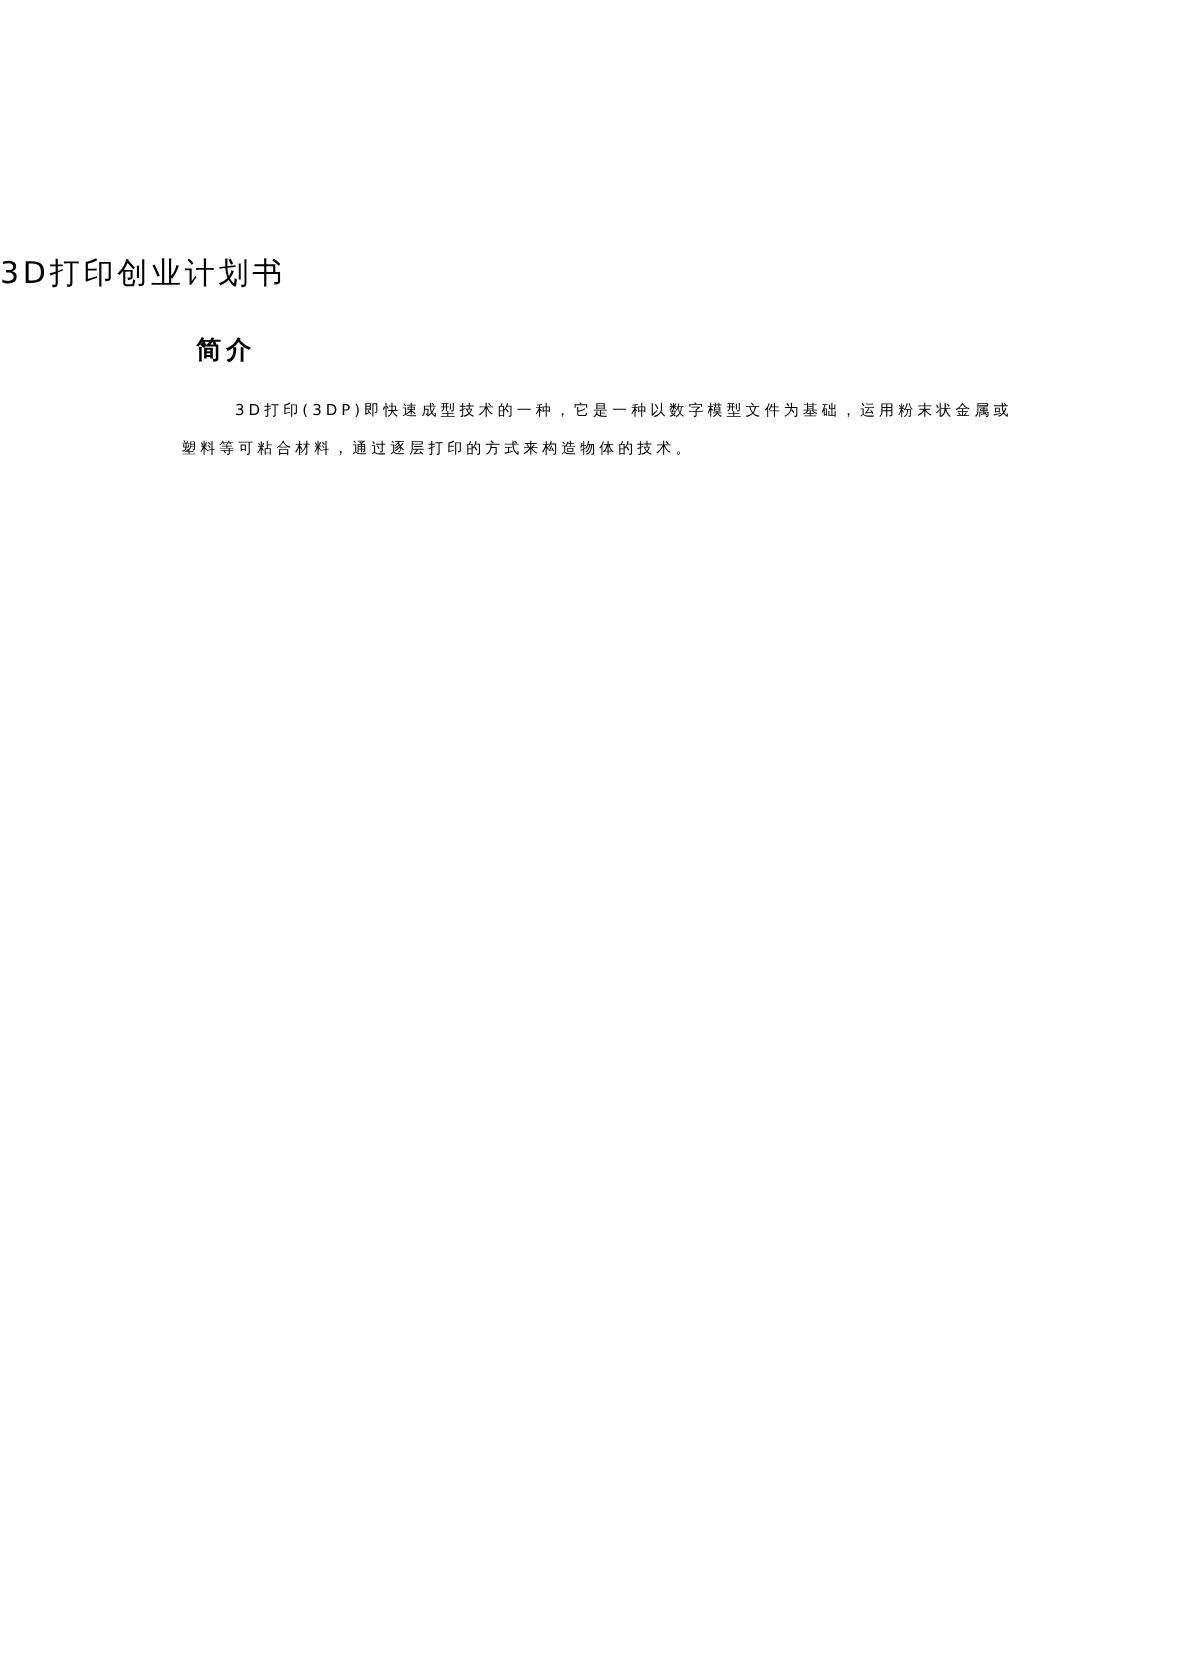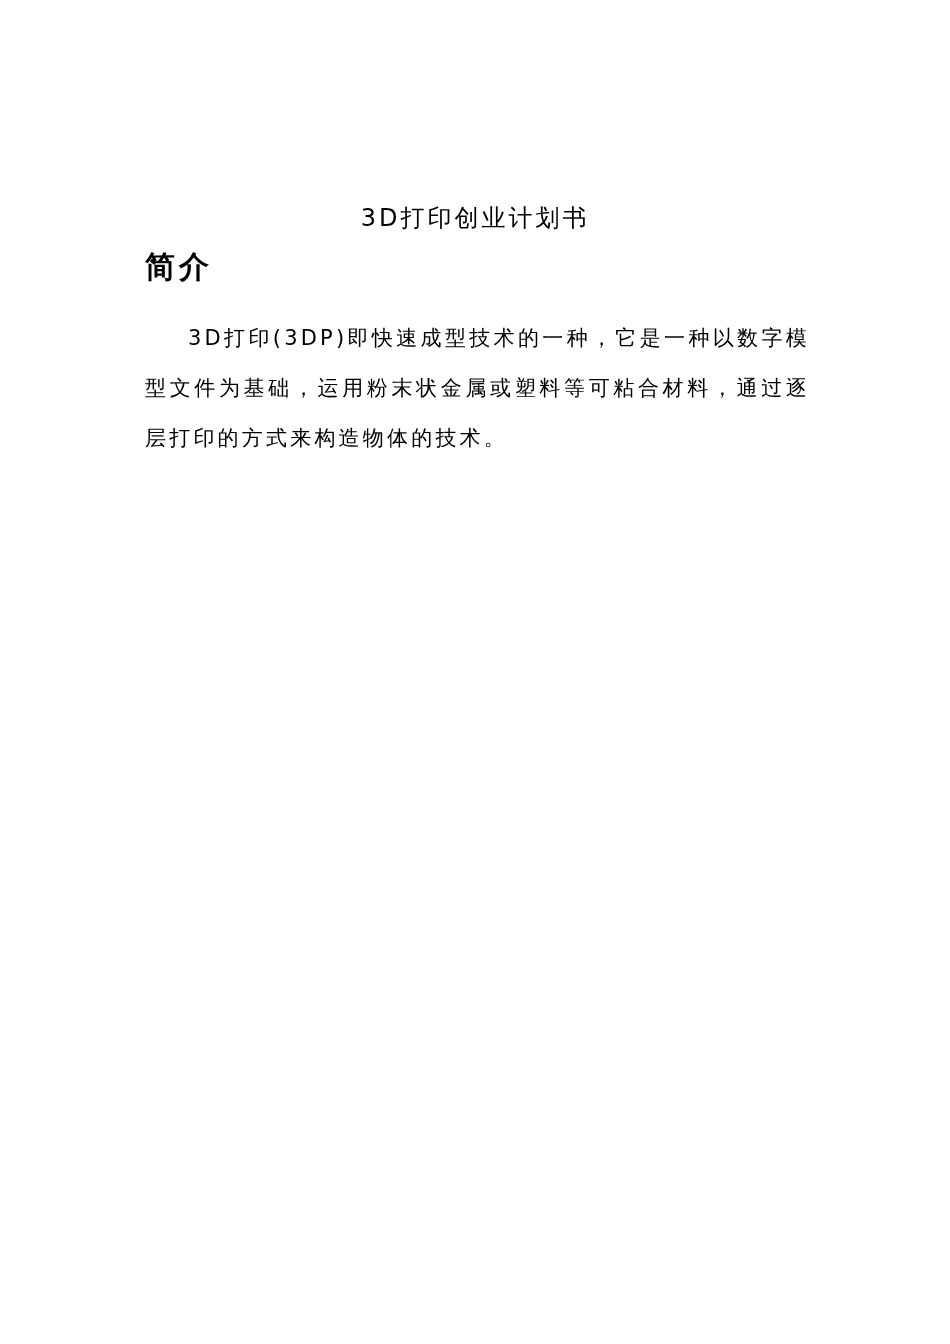--- a/index.html
+++ b/index.html
@@ -21,44 +21,43 @@
       top: 0;
       width: 950px;
       height: 1344px;
       background: #ffffff;
     }
     .doc-title {
       position: absolute;
       left: 0;
       top: 200px;
       width: 950px;
-      text-align: center;
       font-size: 24px;
       line-height: 36px;
       letter-spacing: 3px;
       font-weight: normal;
       margin: 0;
     }
     .section-heading {
       position: absolute;
       left: 145px;
       top: 251px;
-      font-size: 30px;
+      font-size: 20px;
       line-height: 32px;
       font-weight: bold;
       letter-spacing: 4px;
-      margin: 0;
+      margin: 12px;
       text-align: right;
     }
     .para {
       position: absolute;
       left: 145px;
       width: 665px;
-      font-size: 21px;
-      line-height: 50px;
+      font-size: 12px;
+      line-height: 30px;
       letter-spacing: 3.2px;
       margin: 0;
       text-align: justify;
     }
     .para-1 {
       top: 313px;
       text-indent: 43px;
     }
     .para-2 {
       top: 485px;

